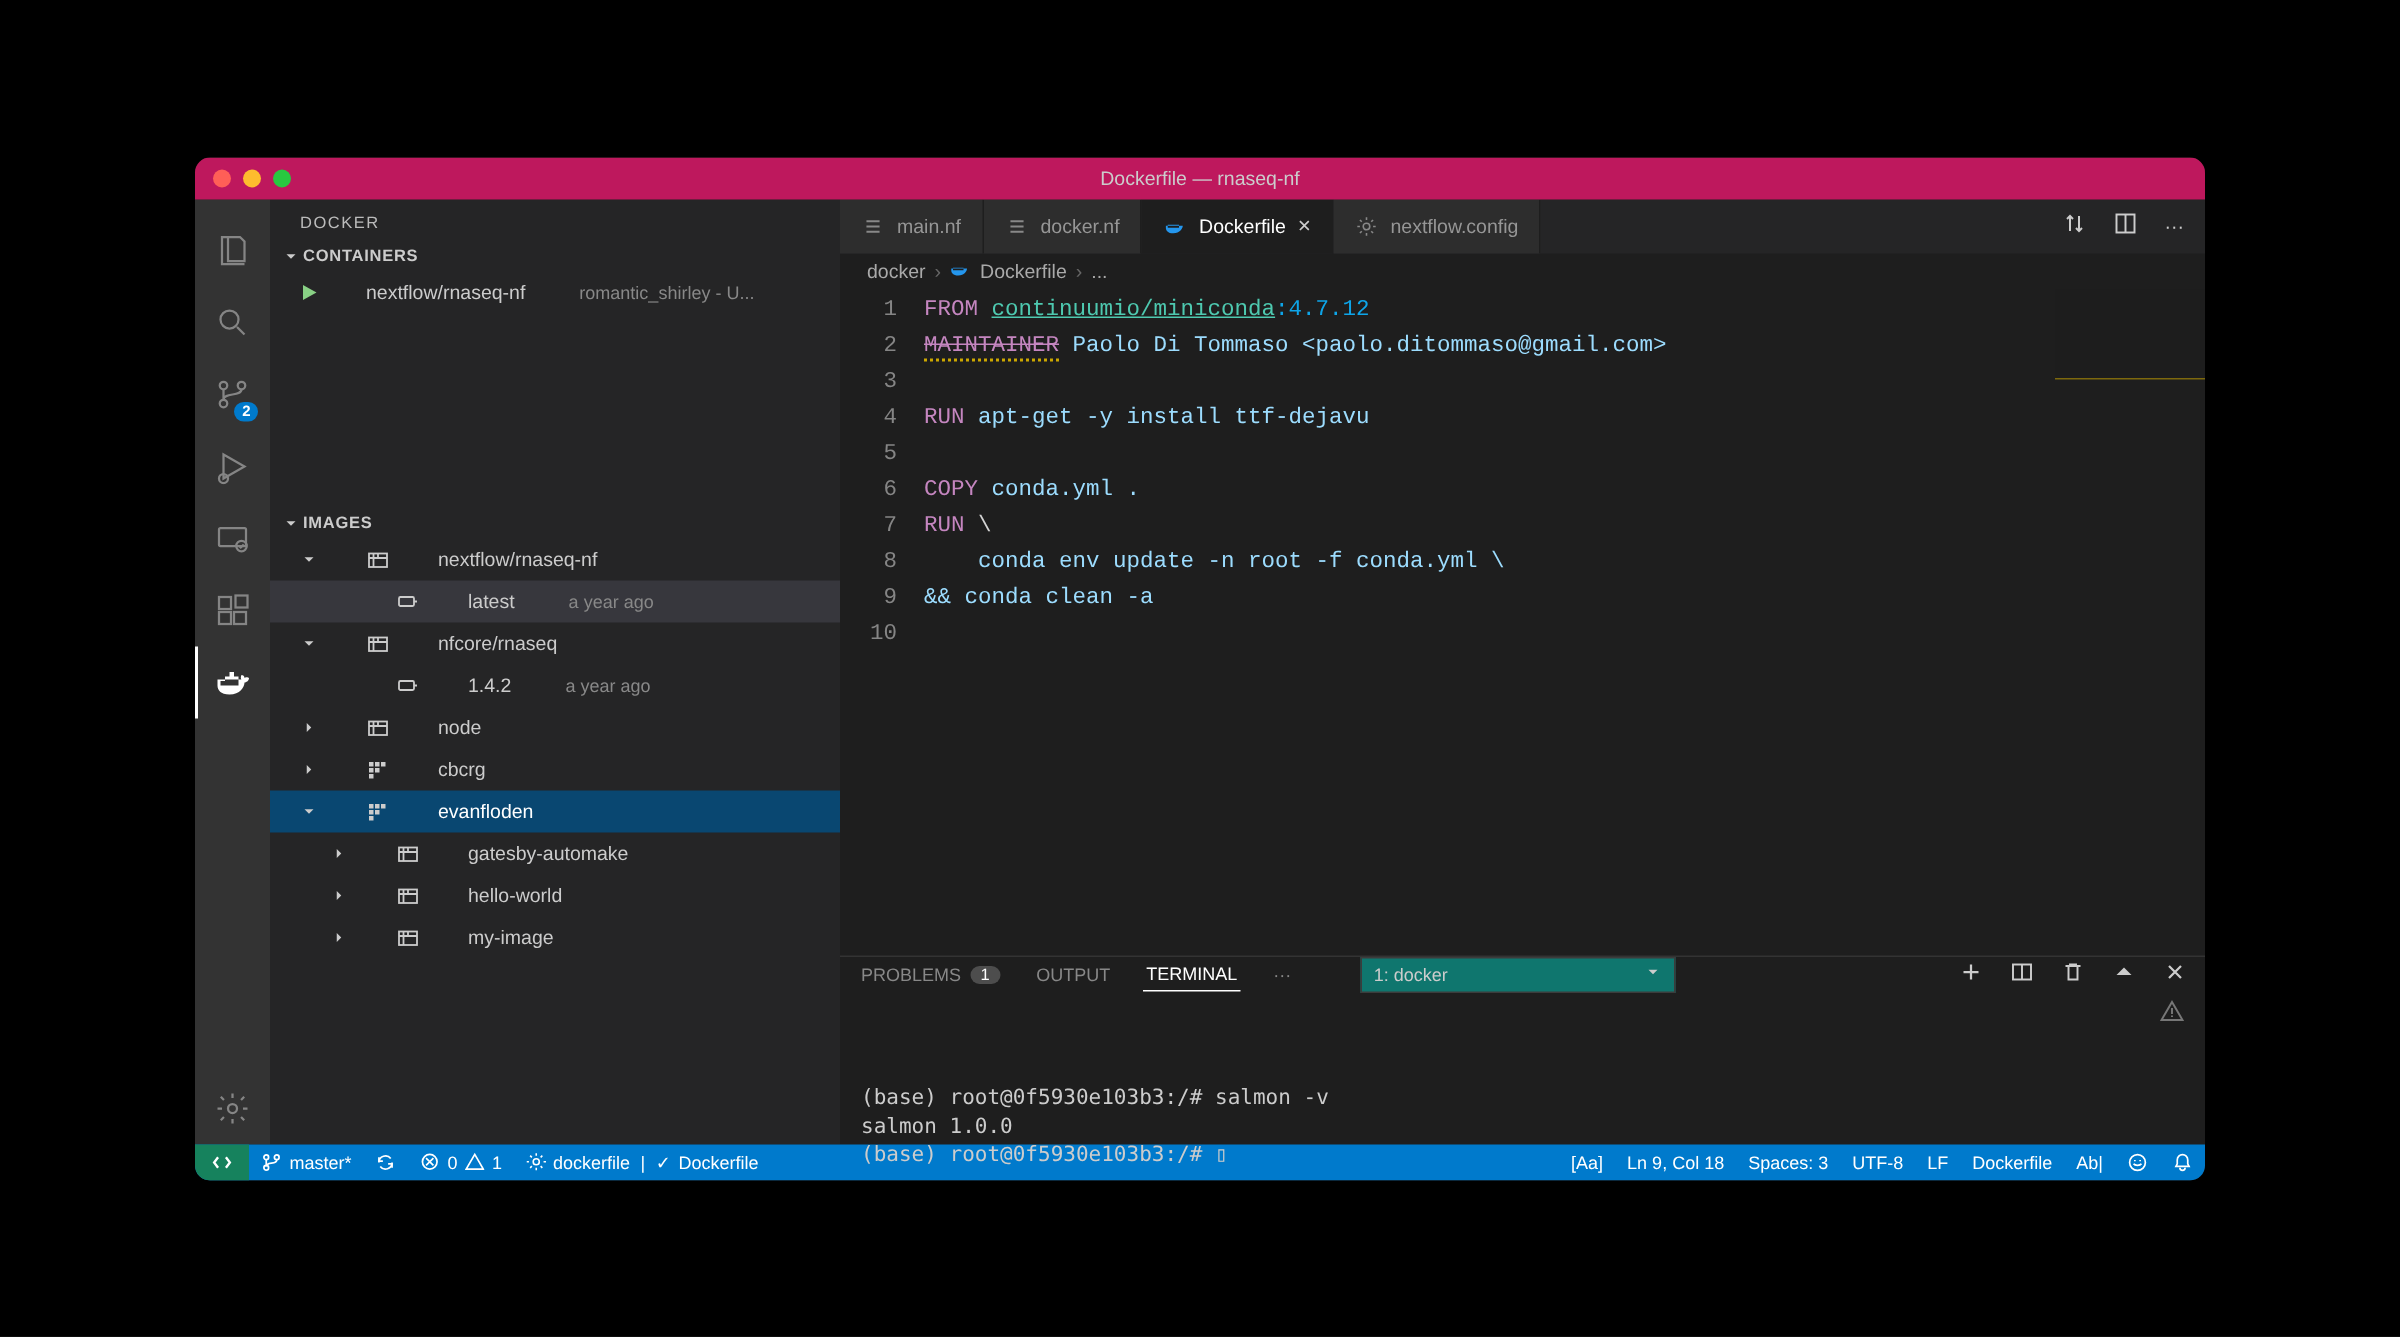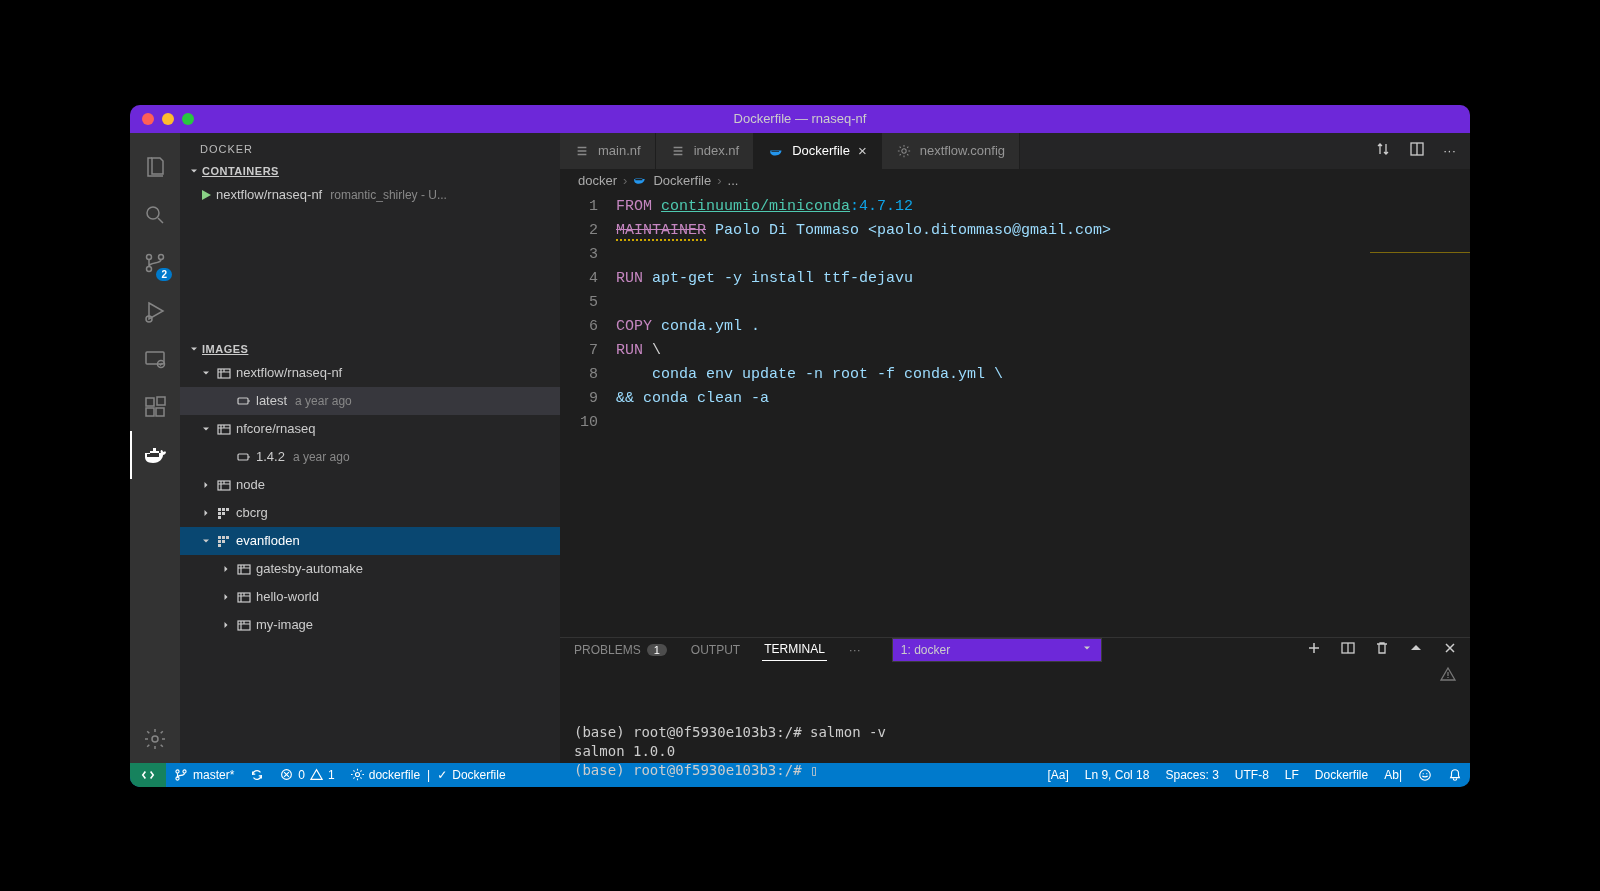--- a/index.html
+++ b/index.html
@@ -19,21 +19,21 @@
   height: 682px;
   background: #1e1e1e;
   border-radius: 10px;
   overflow: hidden;
   display: flex;
   flex-direction: column;
   box-shadow: 0 20px 60px rgba(0,0,0,.7);
 }
 .titlebar {
   height: 28px;
-  background: #6d28d9;
+  background: #be185d;
   display: flex;
   align-items: center;
   position: relative;
   flex-shrink: 0;
 }
 .traffic { display: flex; gap: 8px; padding-left: 12px; }
 .tl { width: 12px; height: 12px; border-radius: 50%; }
 .tl.r { background: #ff5f57; }
 .tl.y { background: #febc2e; }
 .tl.g { background: #28c840; }
@@ -57,24 +57,24 @@
 .sidebar {
   width: 380px;
   background: #252526;
   display: flex;
   flex-direction: column;
   flex-shrink: 0;
   overflow: hidden;
 }
 .sb-title { padding: 10px 20px 6px; color: #bbb; font-size: 11px; letter-spacing: 1px; }
 .sect { display: flex; flex-direction: column; }
-.sect-hdr { display: flex; align-items: flex-end; padding: 4px 6px; font-weight: 700; font-size: 11px; letter-spacing: .5px; color: #ccc; cursor: pointer; text-decoration: underline; }
+.sect-hdr { display: flex; align-items: flex-end; padding: 4px 6px; font-weight: 700; font-size: 11px; letter-spacing: .5px; color: #ccc; cursor: pointer; }
 .sect-hdr .chev { width: 16px; display: flex; align-items: center; justify-content: center; }
 .tree { display: flex; flex-direction: column; }
-.trow { display: flex; align-items: center; height: 28px; padding-left: 18px; color: #ccc; cursor: pointer; white-space: nowrap; overflow: hidden; }
+.trow { display: flex; align-items: center; height: 28px; padding-left: 18px; color: #ccc; cursor: pointer; white-space: nowrap; overflow: hidden; gap: 28px; }
 .trow.sel { background: #37373d; }
 .trow.blue { background: #094771; color: #fff; align-items: center; }
 .trow .tw { width: 16px; display: flex; justify-content: center; color: #ccc; }
 .trow .ic { width: 20px; display: flex; justify-content: center; color: #ccc; }
 .trow .lbl { margin-left: 2px; }
 .trow .meta { color: #888; margin-left: 8px; font-size: 12px; }
 .trow.depth1 { padding-left: 18px; }
 .trow.depth2 { padding-left: 38px; }
 .main { flex: 1; display: flex; flex-direction: column; min-width: 0; background: #1e1e1e; }
 .tabs { height: 36px; background: #252526; display: flex; align-items: stretch; flex-shrink: 0; }
@@ -95,21 +95,21 @@
 .code .num { color: #0ea5e9; }
 .code .dep { color: #c586c0; text-decoration: line-through; border-bottom: 2px dotted #cca700; }
 .code .cmd { color: #9cdcfe; }
 .minimap { position: absolute; right: 0; top: 0; width: 100px; height: 60px; opacity: .55; font-size: 1.8px; line-height: 2.4px; white-space: pre; padding: 2px; background: #1e1e1e; border-bottom: 1px solid #cca700; }
 .panel { height: 126px; background: #1e1e1e; border-top: 1px solid #333; display: flex; flex-direction: column; flex-shrink: 0; }
 .phdr { height: 36px; display: flex; align-items: center; padding: 0 12px; gap: 4px; }
 .ptabg { display: flex; gap: 20px; align-items: center; }
 .ptab { color: #888; padding: 4px 2px; cursor: pointer; font-size: 12px; display: flex; align-items: center; gap: 6px; }
 .ptab.active { color: #fff; border-bottom: 1px solid #fff; }
 .ptab .pbdg { background: #4d4d4d; color: #fff; border-radius: 9px; padding: 0 7px; font-size: 11px; }
-.psel { margin-left: 25px; background: #6d28d9; color: #ccc; border: 1px solid #3c3c3c; height: 24px; width: 210px; display: flex; align-items: center; justify-content: space-between; padding: 0 8px; cursor: pointer; font-size: 12px; }
+.psel { margin-left: 40px; background: #0f766e; color: #ccc; border: 1px solid #3c3c3c; height: 24px; width: 210px; display: flex; align-items: center; justify-content: space-between; padding: 0 8px; cursor: pointer; font-size: 12px; }
 .pactions { margin-left: auto; display: flex; gap: 18px; color: #ccc; align-items: center; }
 .pactions span, .pactions svg { cursor: pointer; }
 .term { flex: 1; font-family: Menlo, Monaco, monospace; font-size: 14px; line-height: 19px; padding: 4px 14px; color: #ccc; white-space: pre; position: relative; }
 .term .warn { position: absolute; right: 14px; top: 4px; color: #777; }
 .status { height: 24px; background: #007acc; color: #fff; display: flex; align-items: center; font-size: 12px; flex-shrink: 0; }
 .status .remote { background: #16825d; height: 100%; width: 36px; display: flex; align-items: center; justify-content: center; }
 .status .grp { display: flex; align-items: center; gap: 5px; padding: 0 8px; height: 100%; cursor: pointer; }
 .status .sp { flex: 1; }
 .chev-svg { width: 12px; height: 12px; }
 .ico16 { width: 16px; height: 16px; }
@@ -385,21 +385,21 @@
               </svg>
             </span>
             <span>main.nf</span>
           </div>
           <div class="tab">
             <span class="ti">
               <svg width="14" height="14" viewBox="0 0 16 16" fill="none" stroke="#888" stroke-width="1.5">
                 <path d="M3 4h10M3 8h10M3 12h10"></path>
               </svg>
             </span>
-            <span>index.nf</span>
+            <span>docker.nf</span>
           </div>
           <div class="tab active">
             <span class="ti">
               <svg width="15" height="15" viewBox="0 0 24 24" fill="#2496ed">
                 <path d="M4 11h3v3H4zm3 0h3v3H7zm3 0h3v3h-3zm3 0h3v3h-3zM2 14c0 3 2 6 8 6 7 0 10-5 10-8H2z"></path>
               </svg>
             </span>
             <span>Dockerfile</span>
             <span class="close">×</span>
           </div>

